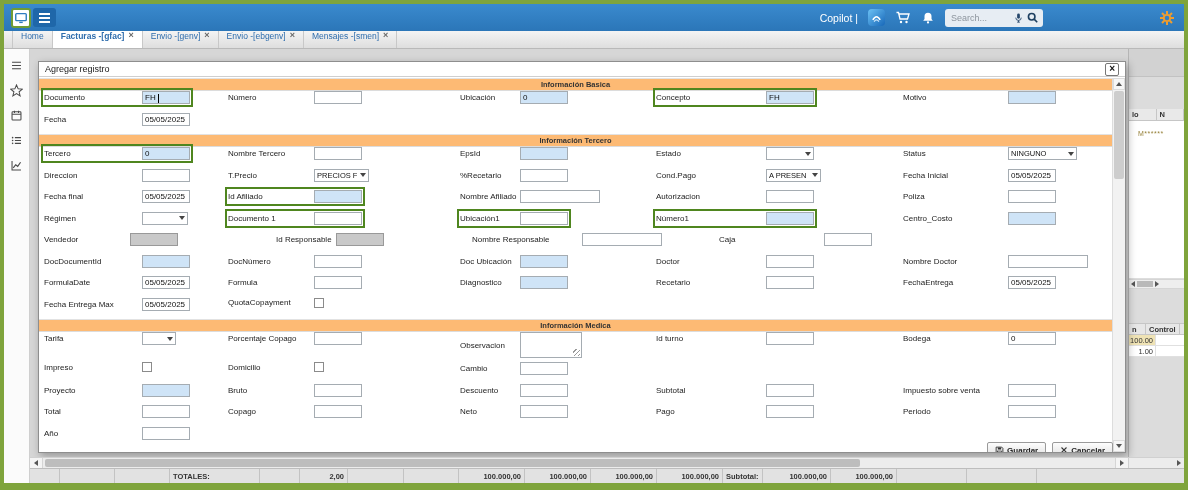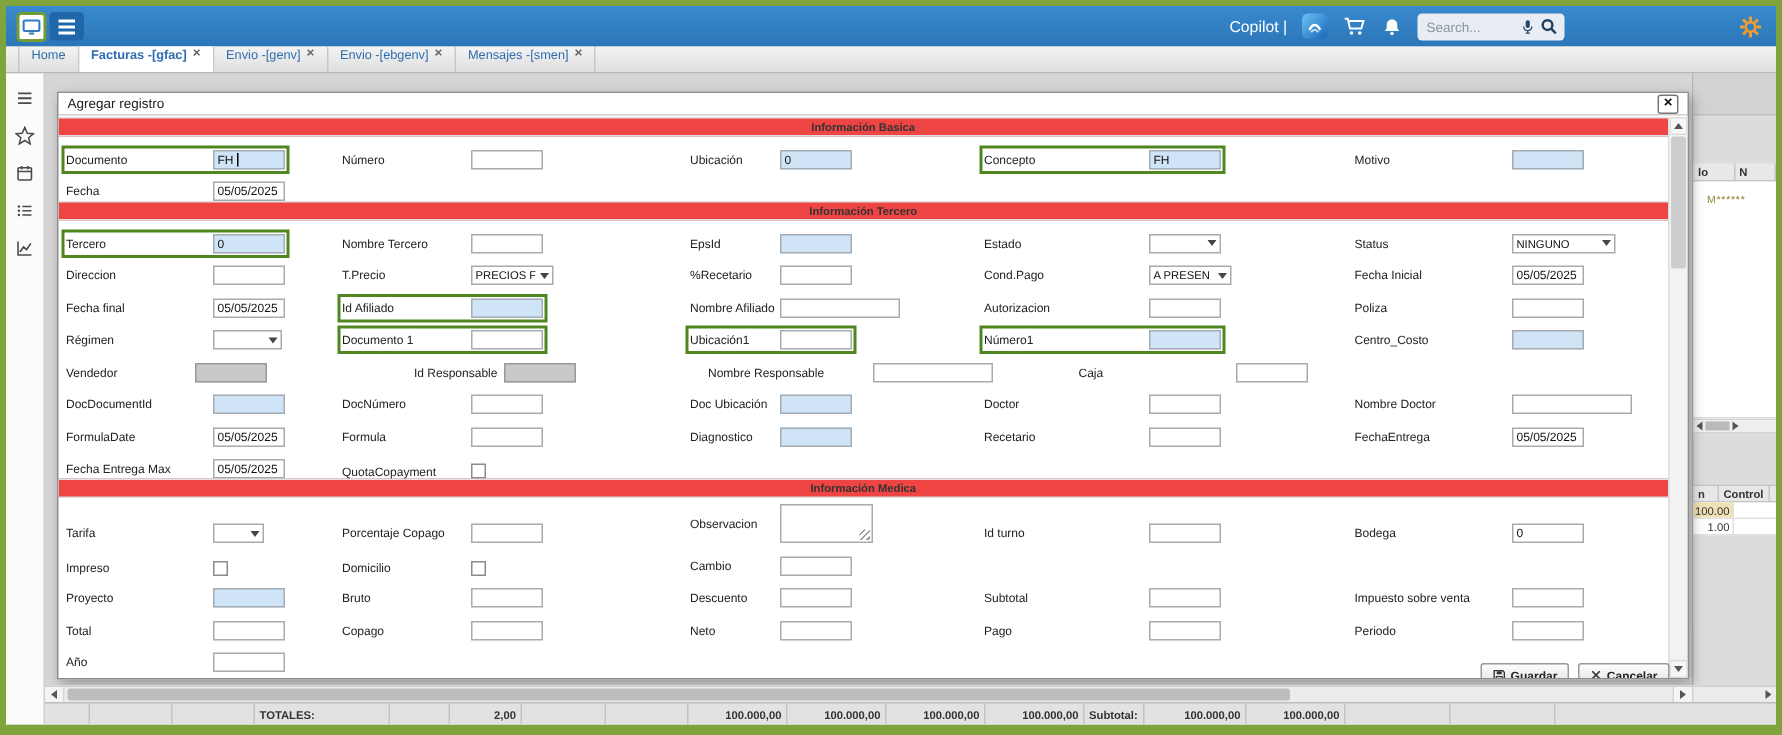--- a/index.html
+++ b/index.html
@@ -60,22 +60,22 @@
   .vscroll{position:absolute;top:16px;right:0;bottom:0;width:13px;background:#f2f2f2;border-left:1px solid #ddd;}
   .vs-btn{height:12px;background:#f7f7f7;border:1px solid #dcdcdc;display:flex;align-items:center;justify-content:center;cursor:pointer;}
   .vs-thumb{margin:1px;height:88px;background:#cdcdcd;border-radius:2px;cursor:pointer;}
   .vs-down{position:absolute;bottom:0;left:0;right:0;}
   .tri-up{width:0;height:0;border-left:3px solid transparent;border-right:3px solid transparent;border-bottom:4px solid #555;}
   .tri-dn{width:0;height:0;border-left:3px solid transparent;border-right:3px solid transparent;border-top:4px solid #555;}
   .tri-l{width:0;height:0;border-top:3px solid transparent;border-bottom:3px solid transparent;border-right:4px solid #555;}
   .tri-r{width:0;height:0;border-top:3px solid transparent;border-bottom:3px solid transparent;border-left:4px solid #555;}
 
   
-  .sec-head{height:13px;background:#ef4444;border-top:1px solid #e2e2e2;border-bottom:1px solid #dcdcdc;display:flex;align-items:center;justify-content:center;font-size:7.5px;font-weight:700;color:#333;}
-  .frow{display:flex;align-items:flex-end;height:21.5px;padding-left:5px;}
+  .sec-head{height:13px;background:#fdba74;border-top:1px solid #e2e2e2;border-bottom:1px solid #dcdcdc;display:flex;align-items:center;justify-content:center;font-size:7.5px;font-weight:700;color:#333;}
+  .frow{display:flex;align-items:flex-start;height:21.5px;padding-left:5px;}
   .frow.tall{height:30px;}
   .fslot{flex:0 0 auto;display:flex;}
   .c0{width:184px;}.c1{width:232px;}.c2{width:196px;}.c3{width:247px;}.c4{width:212px;}
   .fgroup{display:flex;align-items:center;}
   .boxed{outline:2px solid #4f861f;outline-offset:1px;}
   .flabel{font-size:8px;color:#222;flex:0 0 auto;white-space:nowrap;}
   .c0 .flabel{width:98px;}.c1 .flabel{width:86px;}.c2 .flabel{width:60px;}.c3 .flabel{width:110px;}.c4 .flabel{width:105px;}
   .fctrl{position:relative;display:flex;align-items:center;}
   .fin{width:48px;height:13px;border:1px solid #a5acb2;font-size:8px;padding:0 2px;color:#111;background:#fff;}
   .fin.bg-blue{background:#cfe4f7;}

